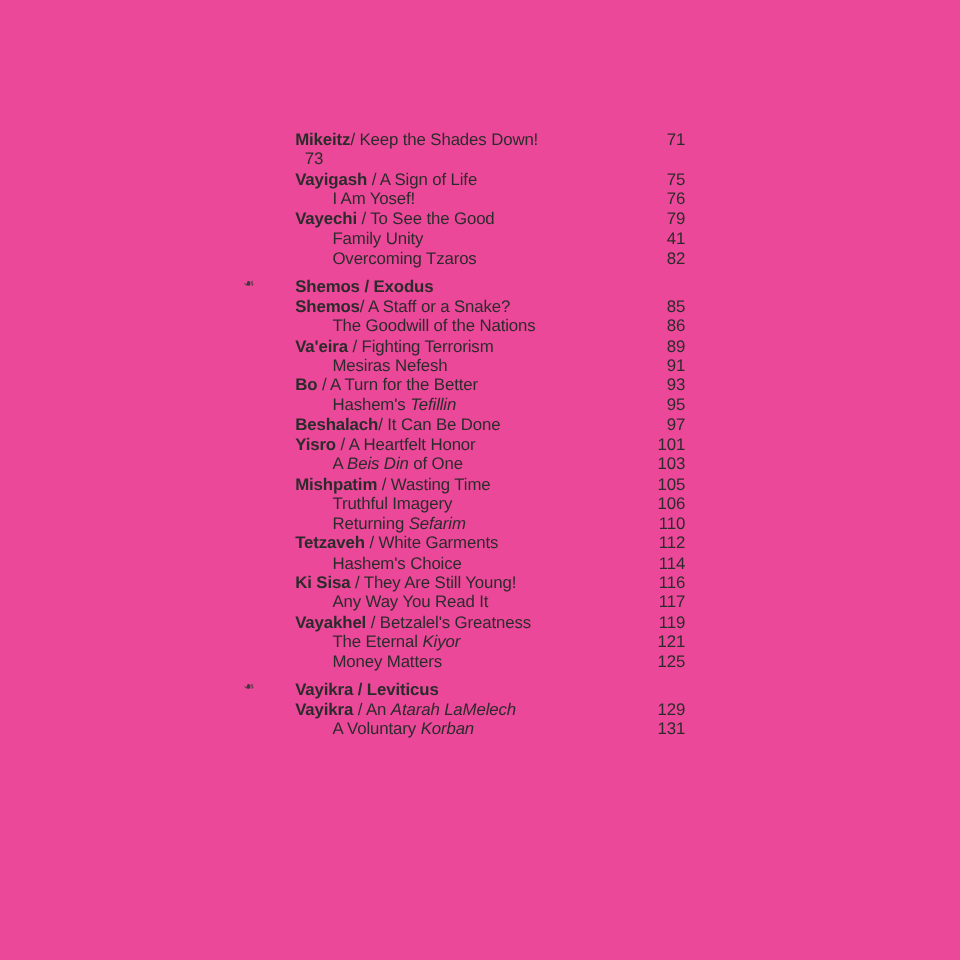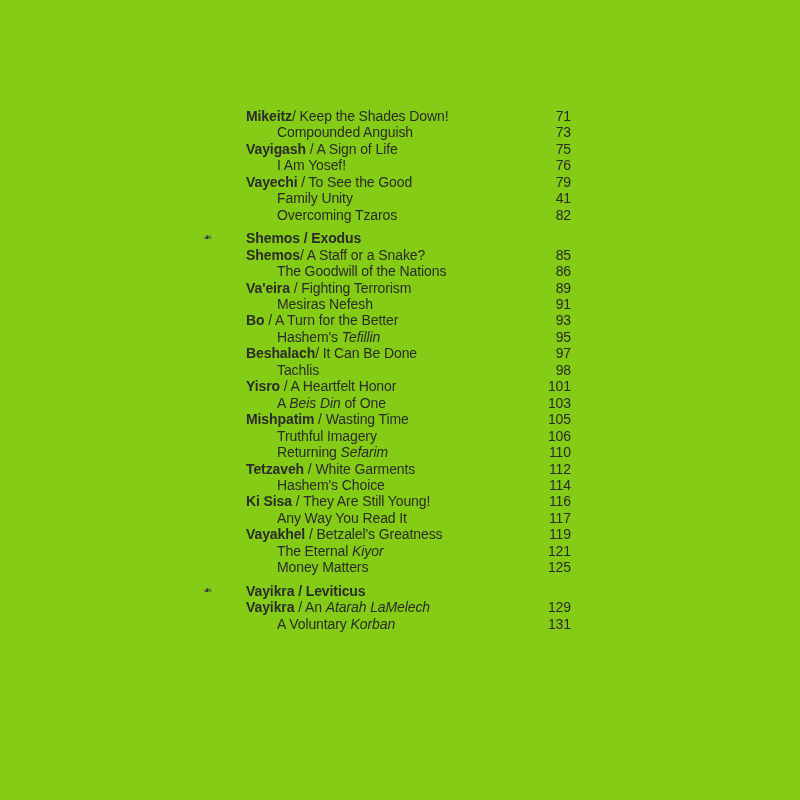--- a/index.html
+++ b/index.html
@@ -10,21 +10,21 @@
     width: 800px;
     height: 800px;
     background: #ffffff;
     overflow: hidden;
     position: relative;
     font-family: "Liberation Sans", sans-serif;
   }
   .page {
     position: absolute;
     inset: 0;
-    background: #84cc16;
+    background: #ec4899;
   }
   .toc {
     position: absolute;
     left: 246px;
     top: 108px;
     width: 325px;
     font-size: 14px;
     line-height: 16.45px;
     color: #2b2b2b;
     letter-spacing: -0.1px;
@@ -64,21 +64,20 @@
 <body>
 
 <div class="page">
   <div class="toc" id="toc-root">
       <div class="section">
         <div class="row main">
           <span class="title"><span class="bold-name">Mikeitz</span><span>/ </span><span>Keep the Shades Down!</span></span>
           <span class="page-num">71</span>
         </div>
         <div class="row sub">
-          <span class="title"><span>Compounded Anguish</span></span>
           <span class="page-num">73</span>
         </div>
         <div class="row main">
           <span class="title"><span class="bold-name">Vayigash</span><span> / </span><span>A Sign of Life</span></span>
           <span class="page-num">75</span>
         </div>
         <div class="row sub">
           <span class="title"><span>I Am Yosef!</span></span>
           <span class="page-num">76</span>
         </div>
@@ -120,24 +119,20 @@
           <span class="title"><span class="bold-name">Bo</span><span> / </span><span>A Turn for the Better</span></span>
           <span class="page-num">93</span>
         </div>
         <div class="row sub">
           <span class="title"><span>Hashem's </span><span class="it">Tefillin</span></span>
           <span class="page-num">95</span>
         </div>
         <div class="row main">
           <span class="title"><span class="bold-name">Beshalach</span><span>/ </span><span>It Can Be Done</span></span>
           <span class="page-num">97</span>
-        </div>
-        <div class="row sub">
-          <span class="title"><span>Tachlis</span></span>
-          <span class="page-num">98</span>
         </div>
         <div class="row main">
           <span class="title"><span class="bold-name">Yisro</span><span> / </span><span>A Heartfelt Honor</span></span>
           <span class="page-num">101</span>
         </div>
         <div class="row sub">
           <span class="title"><span>A </span><span class="it">Beis Din</span><span> of One</span></span>
           <span class="page-num">103</span>
         </div>
         <div class="row main">

